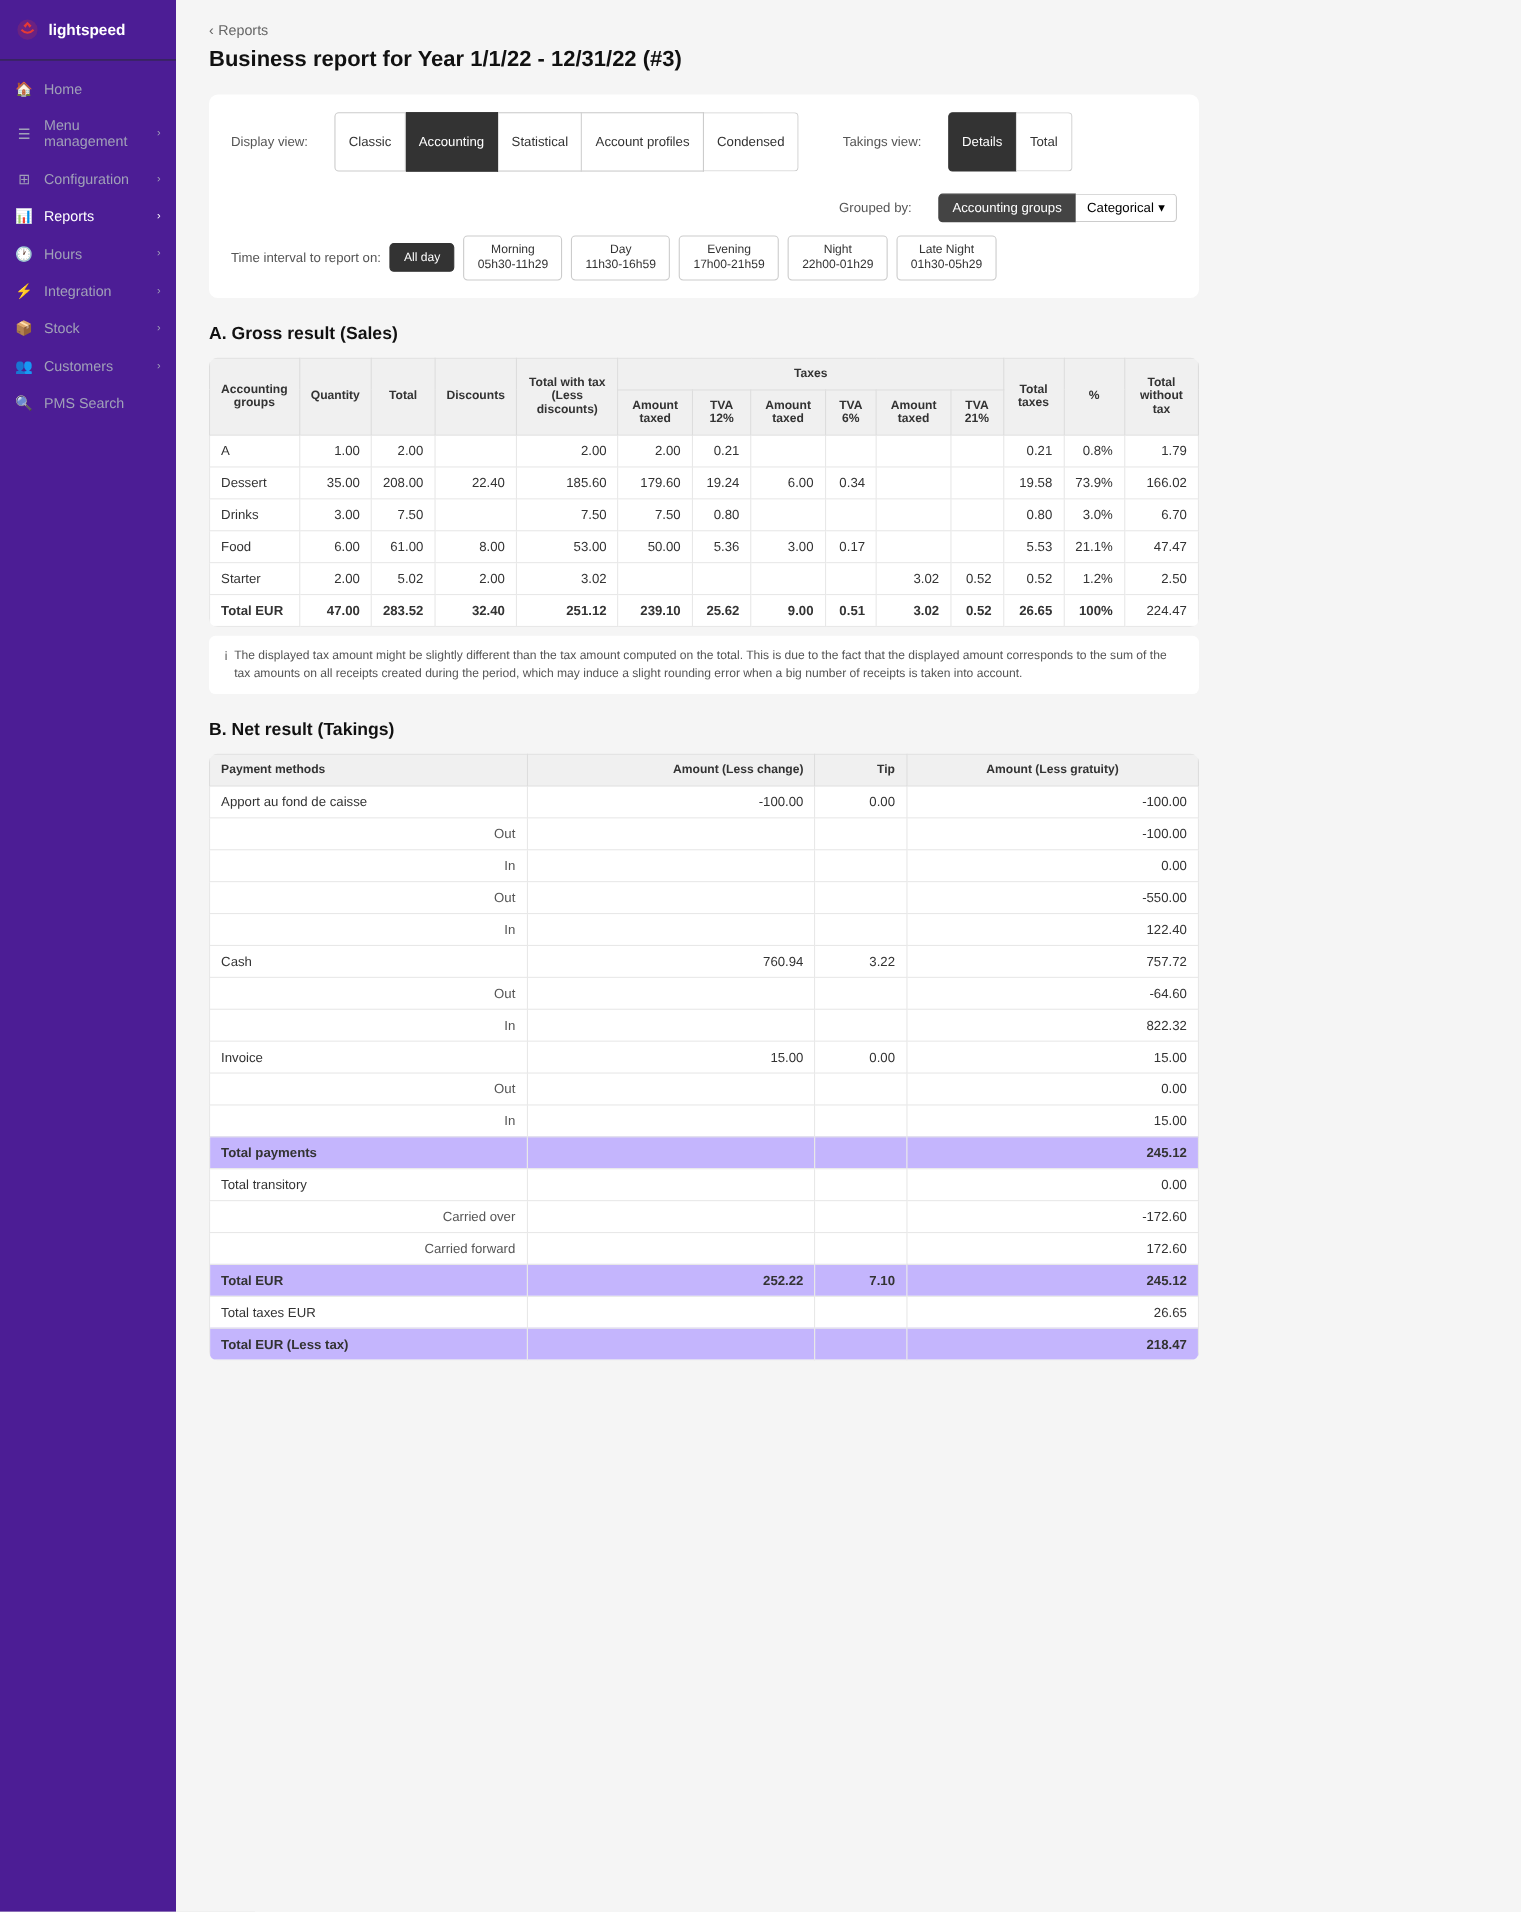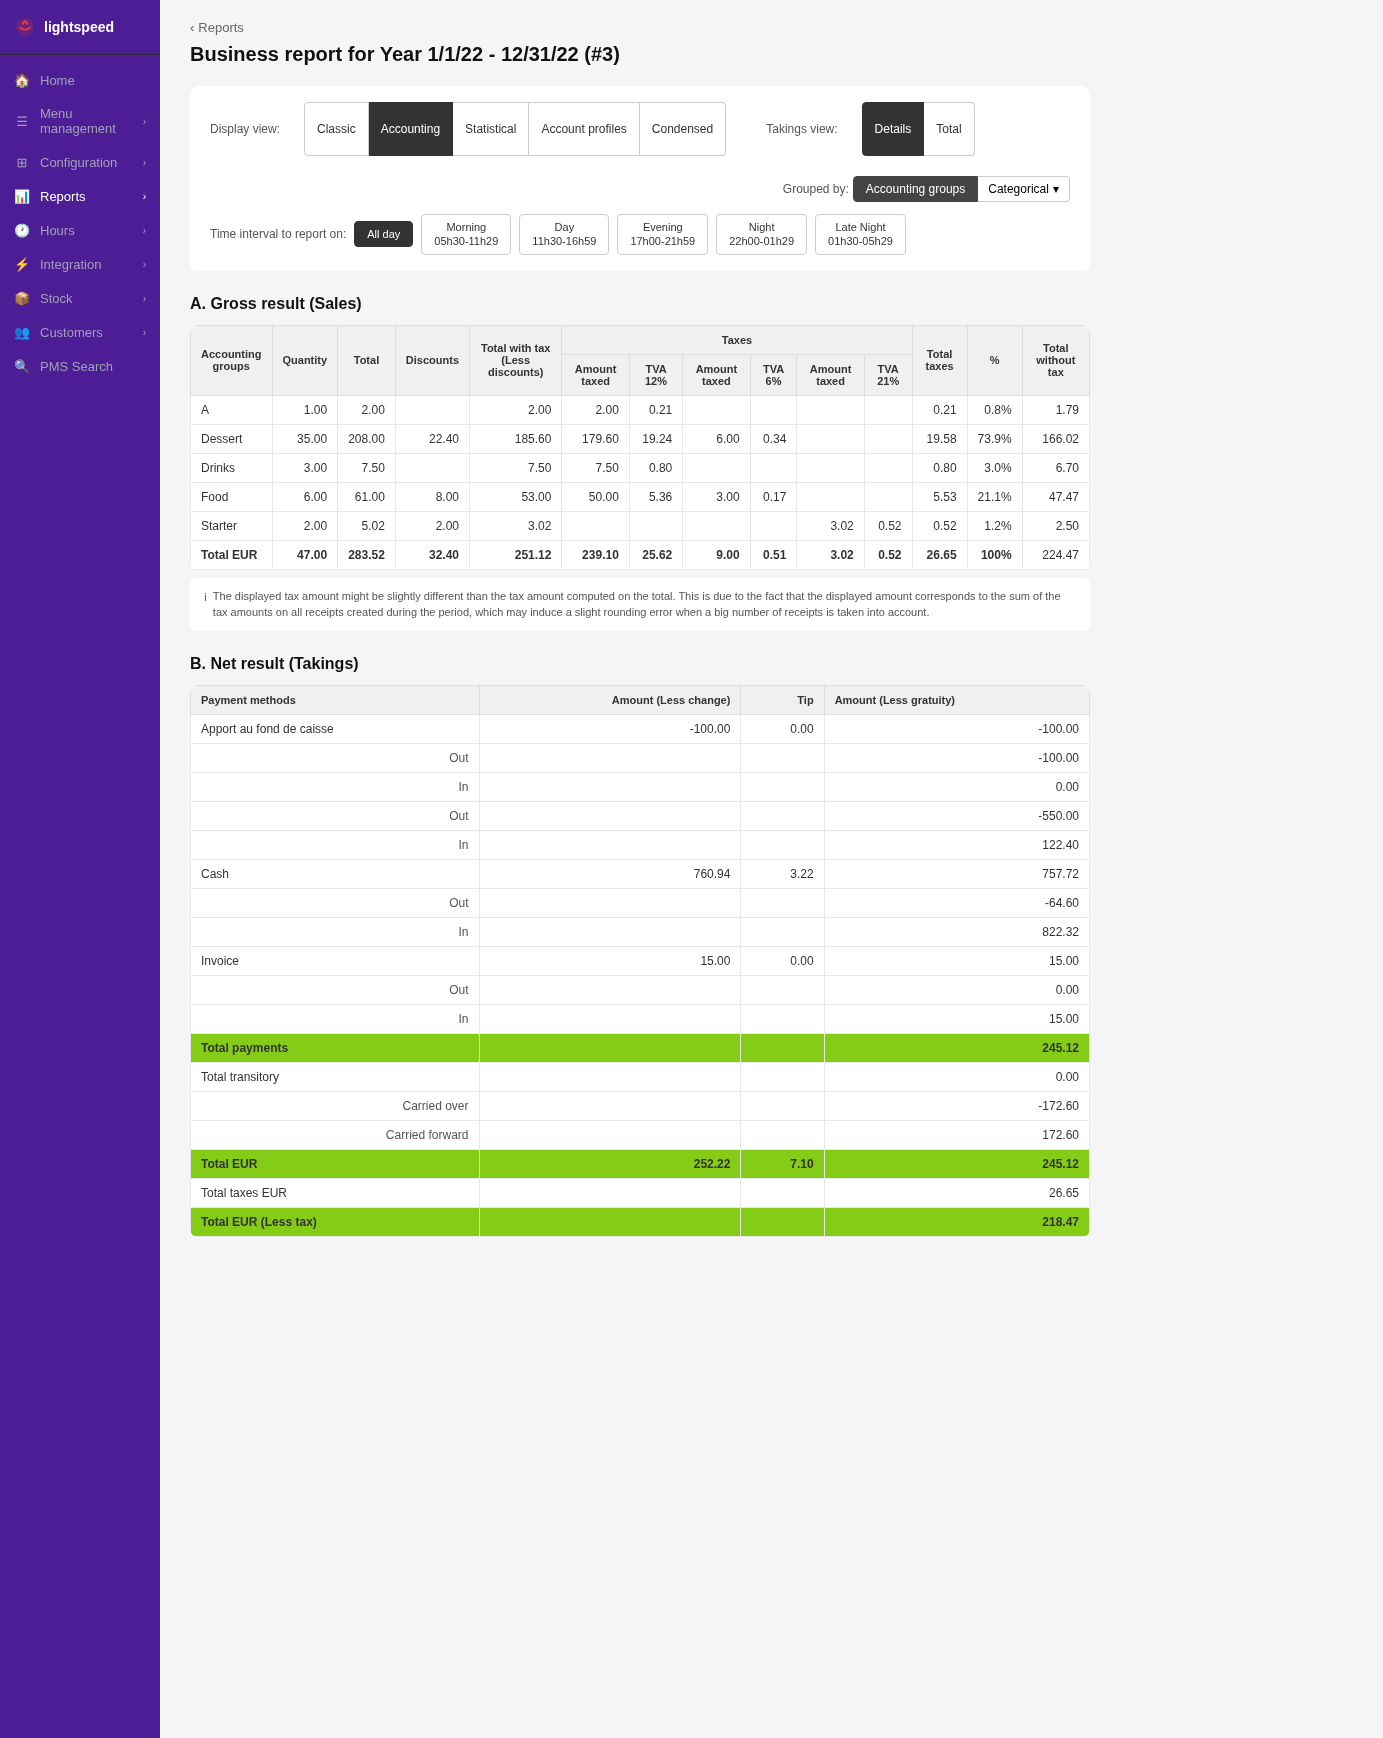--- a/index.html
+++ b/index.html
@@ -29,21 +29,21 @@
     
     .filter-section { background: #fff; border-radius: 8px; padding: 16px 20px; margin-bottom: 20px; }
     .filter-row { display: flex; align-items: center; gap: 20px; margin-bottom: 12px; flex-wrap: wrap; }
     .filter-label { font-size: 12px; color: #555; font-weight: 500; margin-right: 4px; }
     .btn-group { display: flex; gap: 0; }
     .btn-seg { border: 1px solid #ccc; background: #fff; padding: 19px 12px; font-size: 12px; cursor: pointer; color: #333; }
     .btn-seg:first-child { border-radius: 4px 0 0 4px; }
     .btn-seg:last-child { border-radius: 0 4px 4px 0; }
     .btn-seg + .btn-seg { border-left: none; }
     .btn-seg.active { background: #333; color: #fff; border-color: #333; }
-    .grouped-by { display: flex; align-items: center; gap: 4px; margin-left: auto; }
+    .grouped-by { display: flex; align-items: center; gap: 24px; margin-left: auto; }
     .grouped-label { font-size: 12px; color: #555; font-weight: 500; }
     .grouped-controls { display: flex; gap: 0; }
     .grouped-btn { border: 1px solid #ccc; background: #fff; padding: 5px 12px; font-size: 12px; cursor: pointer; color: #333; }
     .grouped-btn.active { background: #444; color: #fff; border-color: #444; }
     .grouped-btn:first-child { border-radius: 4px 0 0 4px; }
     .grouped-dropdown { border: 1px solid #ccc; border-left: none; border-radius: 0 4px 4px 0; background: #fff; padding: 5px 10px; font-size: 12px; cursor: pointer; display: flex; align-items: center; gap: 4px; }
     .time-row { display: flex; align-items: center; gap: 8px; flex-wrap: wrap; }
     .time-label { font-size: 12px; color: #555; font-weight: 500; }
     .time-btn { border: 1px solid #ccc; background: #fff; padding: 5px 12px; font-size: 11px; cursor: pointer; color: #333; border-radius: 4px; line-height: 1.3; text-align: center; }
     .time-btn.active { background: #333; color: #fff; border-color: #333; }
@@ -59,21 +59,21 @@
     td.text-left { text-align: left; }
     .taxes-header { text-align: center; font-weight: 600; background: #f0f0f0; }
 
     
     .note { font-size: 11px; color: #555; padding: 10px 14px; background: #fff; border-radius: 6px; margin-bottom: 20px; display: flex; gap: 6px; align-items: flex-start; line-height: 1.5; }
     .note-icon { color: #555; flex-shrink: 0; margin-top: 1px; }
 
     
     .table-b th { text-align: left; }
     .indent { padding-left: 24px !important; color: #555; }
-    .total-row td { font-weight: 700; background: #84cc16; }
+    .total-row td { font-weight: 700; background: #c4b5fd; }
   </style>
 </head>
 <body>
 
 <div class="sidebar">
   <div class="sidebar-logo">
     <svg class="logo-icon" viewBox="0 0 24 24" fill="none">
       <circle cx="12" cy="12" r="10" fill="#e53935" opacity="0.2"></circle>
       <path d="M8 8 L12 4 L16 8 L14 10 L12 7 L10 10 Z" fill="#e53935"></path>
       <path d="M6 12 Q12 18 18 12" stroke="#e53935" stroke-width="2" fill="none"></path>
@@ -307,21 +307,21 @@
 
     <div class="section-title">B. Net result (Takings)</div>
 
     <div class="table-wrap">
       <table class="table-b">
         <thead>
           <tr>
             <th>Payment methods</th>
             <th style="text-align:right;">Amount (Less change)</th>
             <th style="text-align:right;">Tip</th>
-            <th style="text-align:left;margin-left:28px;">Amount (Less gratuity)</th>
+            <th style="text-align:center;margin-left:28px;">Amount (Less gratuity)</th>
           </tr>
         </thead>
         <tbody id="net-tbody">
         <tr>
               <td class="text-left">Apport au fond de caisse</td>
               <td>-100.00</td>
               <td>0.00</td>
               <td>-100.00</td>
             </tr>
             <tr>

